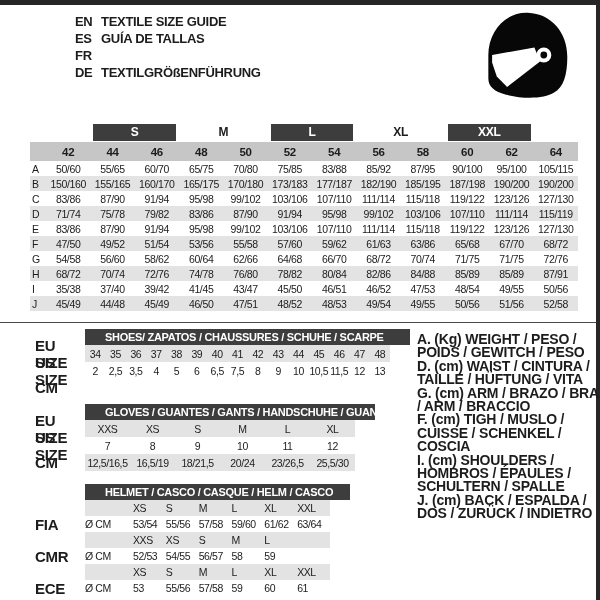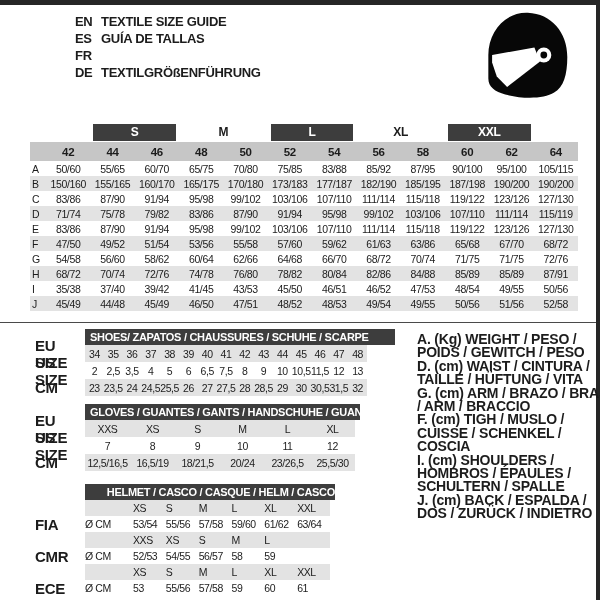--- a/index.html
+++ b/index.html
@@ -35,37 +35,37 @@
   .mt-letter{text-align:left;padding-left:2px;font-weight:400;}
   .mt-sizerow .mt-cell{letter-spacing:-0.3px;}
 
   .divider{position:absolute;left:0;top:322px;width:596px;height:1px;background:#4a4a4a;}
 
   
   .section{position:absolute;left:35px;}
   .sec-header{display:flex;height:16px;}
   .sec-spacer{flex:0 0 50px;}
   .sec-bar{background:var(--dark_bar,#3d3d3d);color:#fff;font-size:11px;font-weight:700;
-           line-height:16px;padding-left:5px;letter-spacing:-0.3px;white-space:nowrap;overflow:hidden;}
+           line-height:16px;padding-left:20px;letter-spacing:-0.3px;white-space:nowrap;overflow:hidden;}
   .sec-row{display:flex;align-items:center;}
   .sec-label{flex:0 0 50px;font-size:15px;font-weight:700;letter-spacing:-0.3px;}
   .sec-cells{display:grid;align-items:center;height:100%;}
   .sec-cells.shaded{background:var(--stripe_gray,#e3e3e3);}
   .sec-cell{text-align:center;font-size:10.5px;letter-spacing:-0.4px;white-space:nowrap;}
 
   #shoes-section .sec-row{height:17px;}
   #shoes-section .sec-bar{width:305px;}
-  #shoes-section .sec-cells{width:282px;grid-template-columns:repeat(15,1fr);}
+  #shoes-section .sec-cells{width:305px;grid-template-columns:repeat(15,1fr);}
 
   #gloves-section .sec-row{height:17px;}
   #gloves-section .sec-bar{width:270px;}
   #gloves-section .sec-cells{width:270px;grid-template-columns:repeat(6,1fr);}
 
   #helmet-section .sec-row{height:16px;}
-  #helmet-section .sec-bar{width:245px;text-align:right;}
+  #helmet-section .sec-bar{width:245px;}
   #helmet-section .sec-cells{width:245px;grid-template-columns:48px repeat(6,1fr);}
   #helmet-section .sec-cell{text-align:left;}
 
   
   .legend{position:absolute;left:417px;top:333px;width:193px;
           font-size:14px;font-weight:700;line-height:13.4px;letter-spacing:-0.2px;}
   .legend-item{margin:0;}
 </style>
 </head>
 <body>
@@ -243,21 +243,21 @@
         <div class="mt-cell">85/89</div>
         <div class="mt-cell">85/89</div>
         <div class="mt-cell">87/91</div>
       </div>
       <div class="mt-row mt-datarow">
         <div class="mt-cell mt-letter">I</div>
         <div class="mt-cell">35/38</div>
         <div class="mt-cell">37/40</div>
         <div class="mt-cell">39/42</div>
         <div class="mt-cell">41/45</div>
-        <div class="mt-cell">43/53</div>
+        <div class="mt-cell">43/47</div>
         <div class="mt-cell">45/50</div>
         <div class="mt-cell">46/51</div>
         <div class="mt-cell">46/52</div>
         <div class="mt-cell">47/53</div>
         <div class="mt-cell">48/54</div>
         <div class="mt-cell">49/55</div>
         <div class="mt-cell">50/56</div>
       </div>
       <div class="mt-row mt-datarow stripe">
         <div class="mt-cell mt-letter">J</div>
@@ -319,37 +319,20 @@
             <div class="sec-cell">9</div>
             <div class="sec-cell">10</div>
             <div class="sec-cell">10,5</div>
             <div class="sec-cell">11,5</div>
             <div class="sec-cell">12</div>
             <div class="sec-cell">13</div>
           </div>
         </div>
         <div class="sec-row">
           <div class="sec-label">CM</div>
-          <div class="sec-cells shaded">
-            <div class="sec-cell">23</div>
-            <div class="sec-cell">23,5</div>
-            <div class="sec-cell">24</div>
-            <div class="sec-cell">24,5</div>
-            <div class="sec-cell">25,5</div>
-            <div class="sec-cell">26</div>
-            <div class="sec-cell">27</div>
-            <div class="sec-cell">27,5</div>
-            <div class="sec-cell">28</div>
-            <div class="sec-cell">28,5</div>
-            <div class="sec-cell">29</div>
-            <div class="sec-cell">30</div>
-            <div class="sec-cell">30,5</div>
-            <div class="sec-cell">31,5</div>
-            <div class="sec-cell">32</div>
-          </div>
         </div>
       </div>
   </div>
 
   <div class="section" id="gloves-section" style="top:404px;">
     <div class="sec-header">
       <div class="sec-spacer"></div>
       <div class="sec-bar">GLOVES / GUANTES / GANTS / HANDSCHUHE / GUANTI</div>
     </div>
     <div id="gloves-rows">

